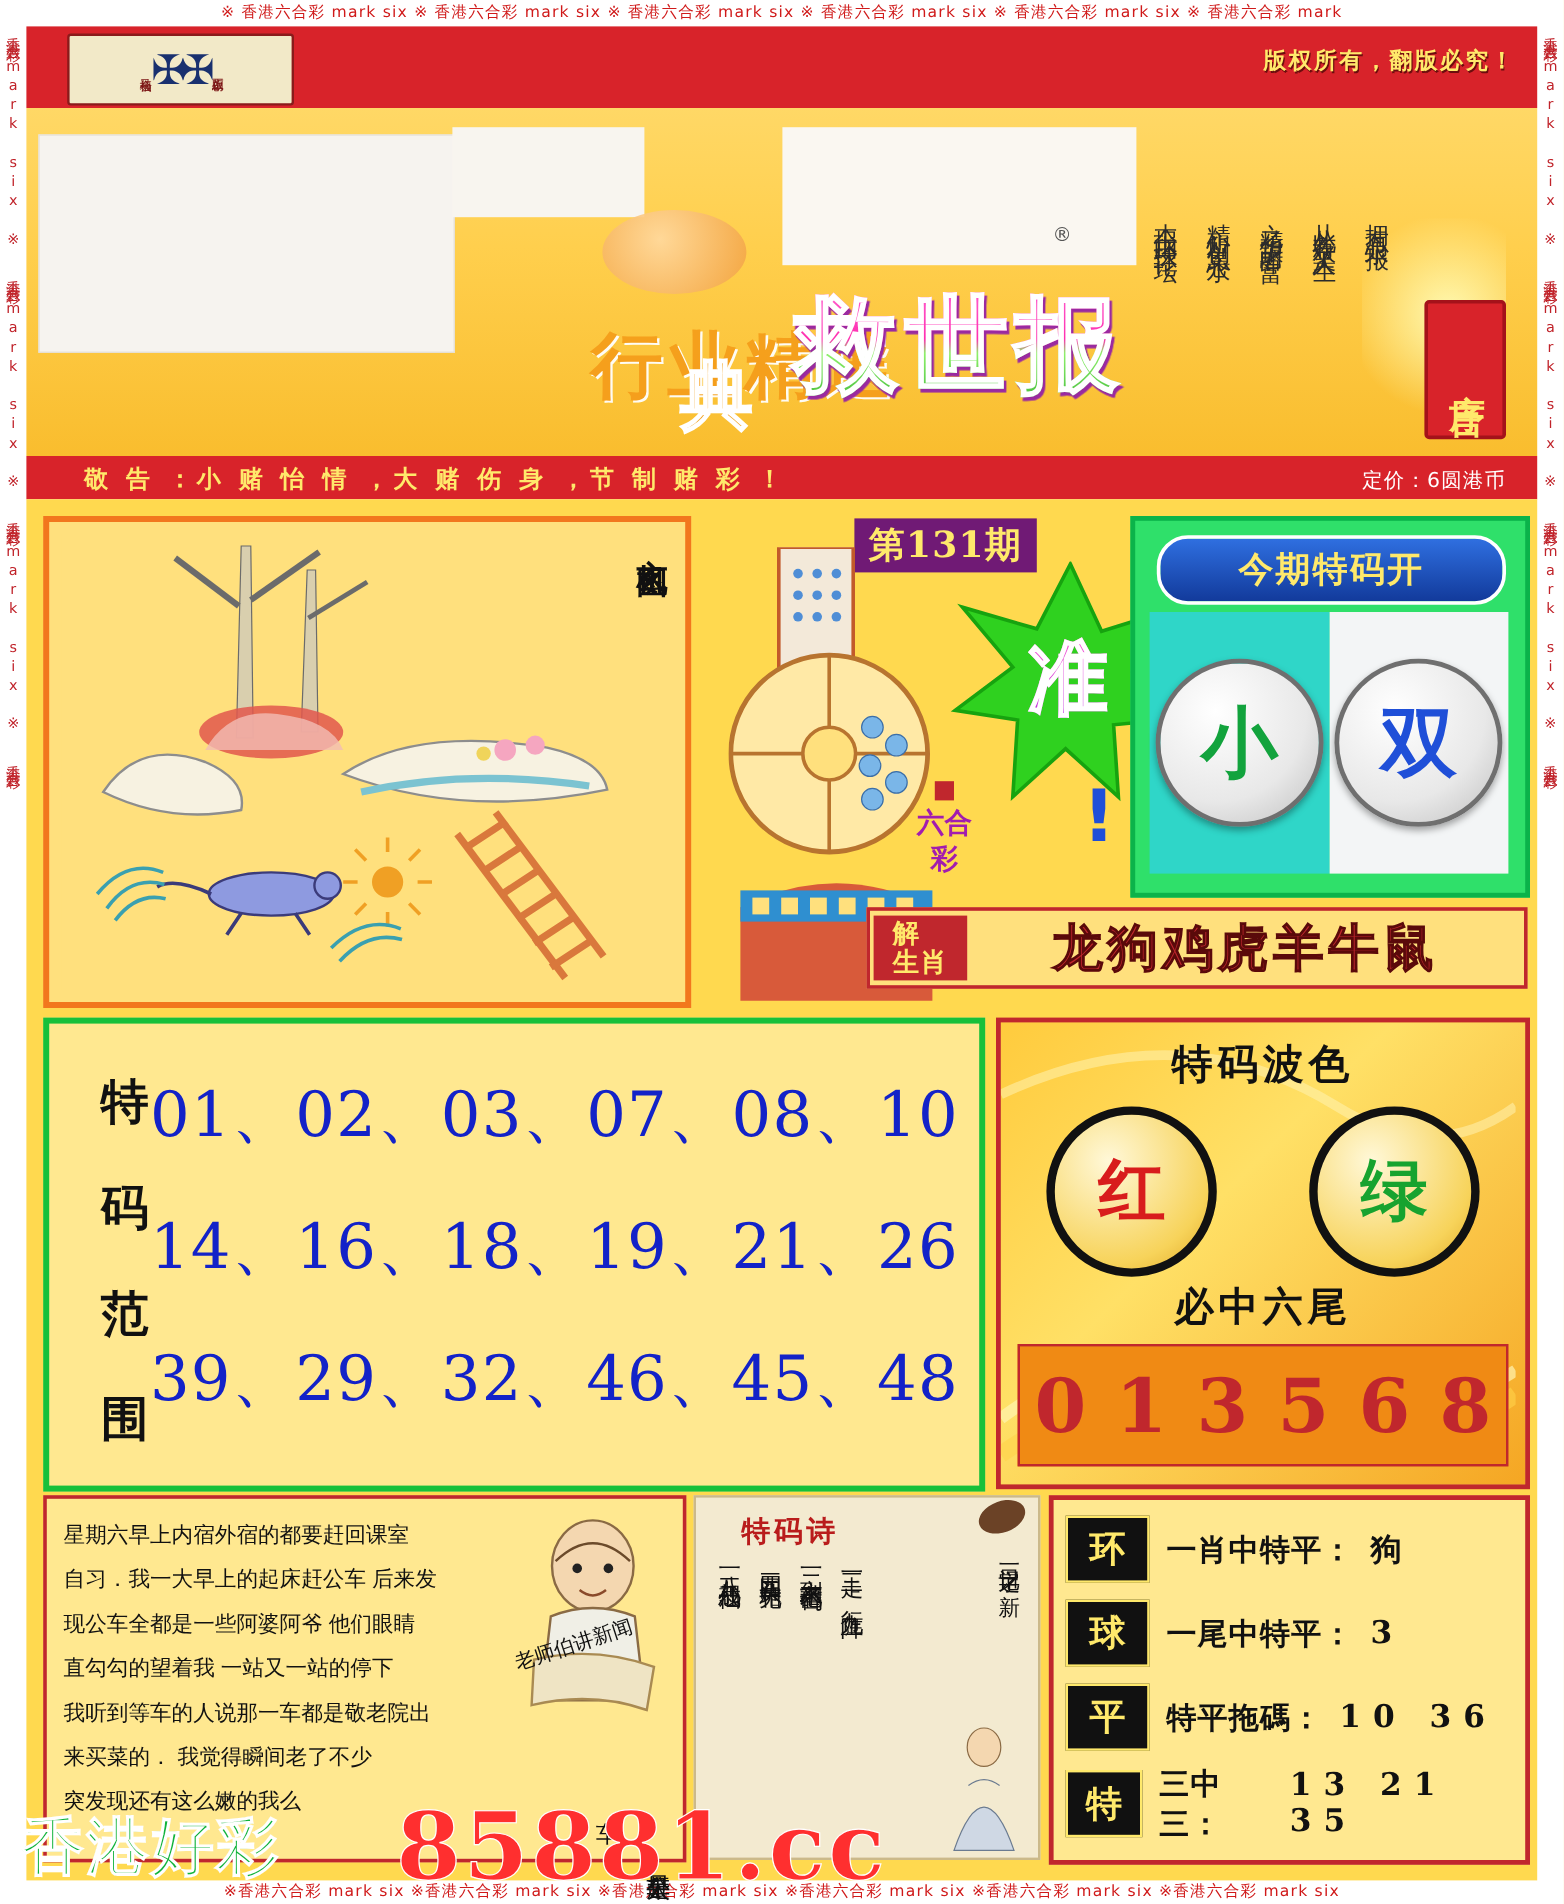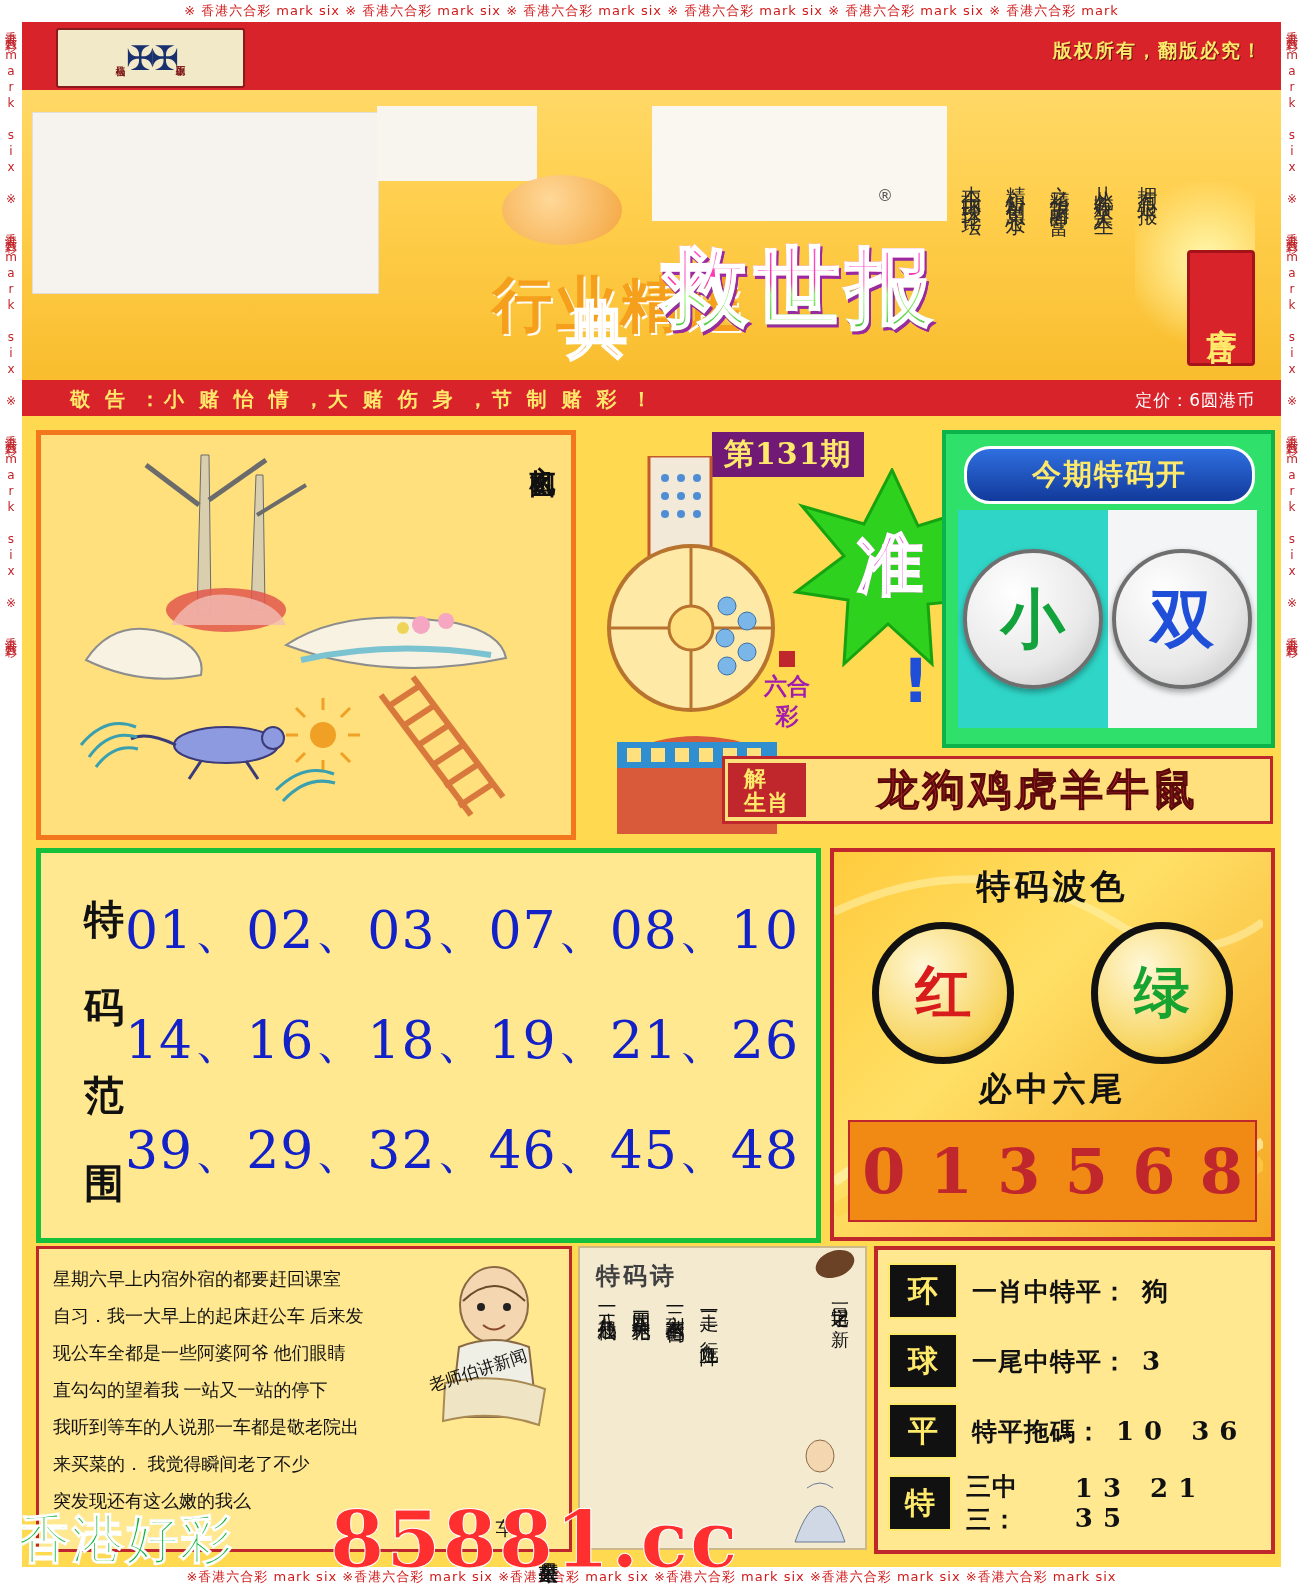--- a/index.html
+++ b/index.html
@@ -125,34 +125,34 @@
   .wave-ball.red span{color:#d81c1c;}
   .wave-ball.green span{color:#17a32f;}
   .wave-sub{position:absolute;left:0;top:215px;width:100%;text-align:center;font-size:33px;font-weight:bold;color:#111;
             letter-spacing:4px;font-family:"DejaVu Serif","Liberation Serif",serif;}
   .tails-box{position:absolute;left:14px;top:268px;width:405px;height:98px;background:#f08a14;border:2px solid #c0272d;
              display:flex;align-items:center;justify-content:space-around;}
   .tails-box span{font-size:62px;color:#c0272d;font-weight:bold;font-family:"DejaVu Serif","Liberation Serif",serif;}
 
   
   .story{position:absolute;left:14px;top:830px;width:530px;height:300px;background:#ffe890;border:3px solid #c0272d;}
-  .story p{margin:0;padding:0 14px;font-size:18px;line-height:37px;color:#111;font-family:Liberation Serif, serif;}
+  .story p{margin:0;padding:0 14px;font-size:18px;line-height:37px;color:#111;font-family:Liberation Sans, sans-serif;}
   .story .first{padding-top:12px;}
   .monk{position:absolute;right:20px;top:14px;width:110px;height:190px;}
   .fan-text{position:absolute;right:40px;top:110px;font-size:17px;color:#111;transform:rotate(-18deg);
             font-family:"DejaVu Serif","Liberation Serif",serif;}
   .side-v{position:absolute;right:8px;bottom:2px;writing-mode:vertical-rl;text-orientation:upright;font-size:20px;color:#111;
           font-family:"DejaVu Serif","Liberation Serif",serif;line-height:24px;}
   .side-v2{position:absolute;right:50px;bottom:46px;writing-mode:vertical-rl;text-orientation:upright;font-size:19px;color:#111;
            font-family:"DejaVu Serif","Liberation Serif",serif;}
 
   
   .scroll{position:absolute;left:556px;top:830px;width:285px;height:300px;background:#f3ead0;border:2px solid #cbb municipal;}
   .scroll{border:2px solid #cbb98a;}
-  .scroll-title{position:absolute;left:16px;top:12px;font-size:24px;font-weight:bold;color:#404040;letter-spacing:3px;
+  .scroll-title{position:absolute;left:38px;top:12px;font-size:24px;font-weight:bold;color:#b91c1c;letter-spacing:3px;
                 font-family:"DejaVu Serif","Liberation Serif",serif;text-align:right;}
   .scroll-cols{position:absolute;left:16px;top:48px;display:flex;flex-direction:row-reverse;gap:10px;}
   .scroll-cols .c{writing-mode:vertical-rl;text-orientation:upright;font-size:19px;line-height:24px;color:#111;
                   font-family:"DejaVu Serif","Liberation Serif",serif;letter-spacing:2px;}
   .scroll-right{position:absolute;right:14px;top:46px;writing-mode:vertical-rl;text-orientation:upright;font-size:18px;
                 color:#111;line-height:22px;font-family:"DejaVu Serif","Liberation Serif",serif;}
   .sage{position:absolute;right:6px;bottom:4px;width:78px;height:110px;}
 
   
   .res-panel{position:absolute;left:852px;top:830px;width:393px;height:300px;background:#ffe890;border:4px solid #c0272d;}

